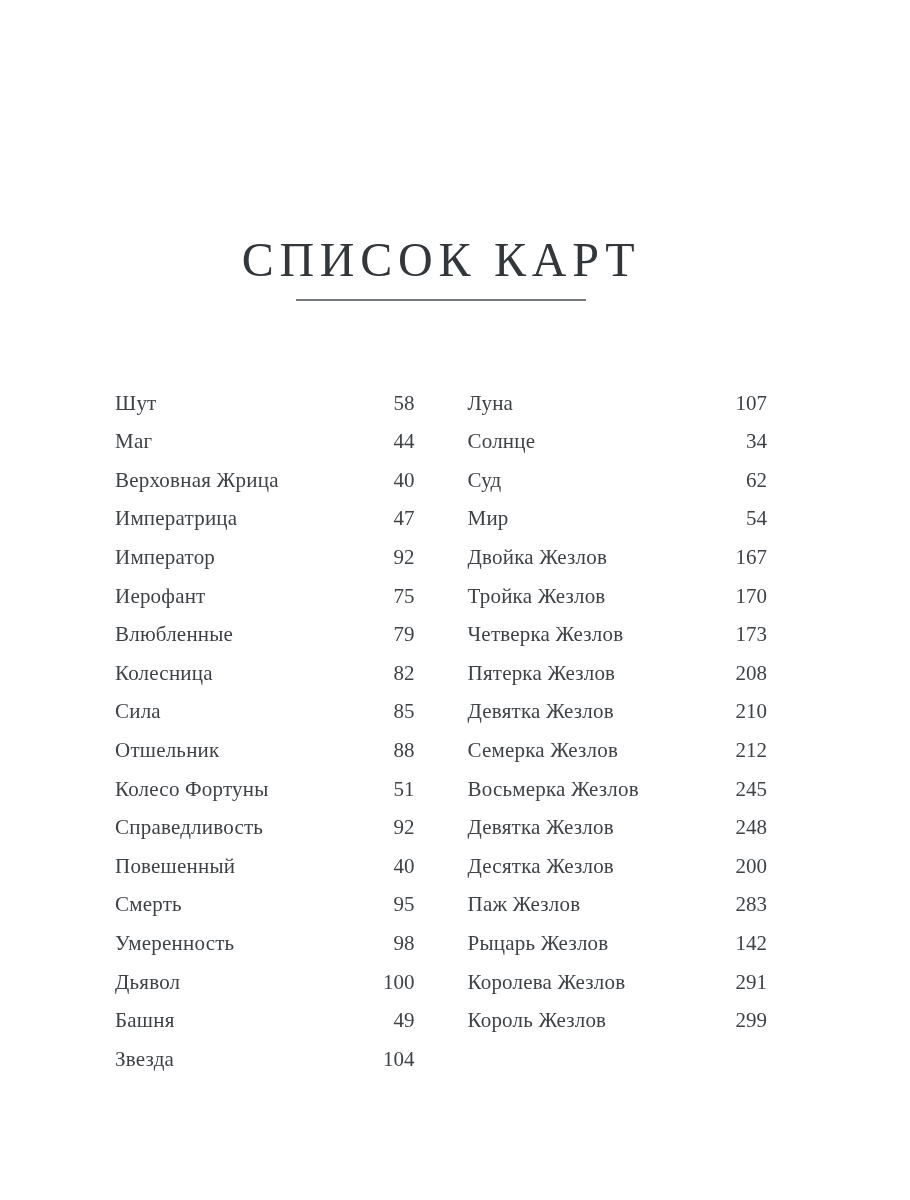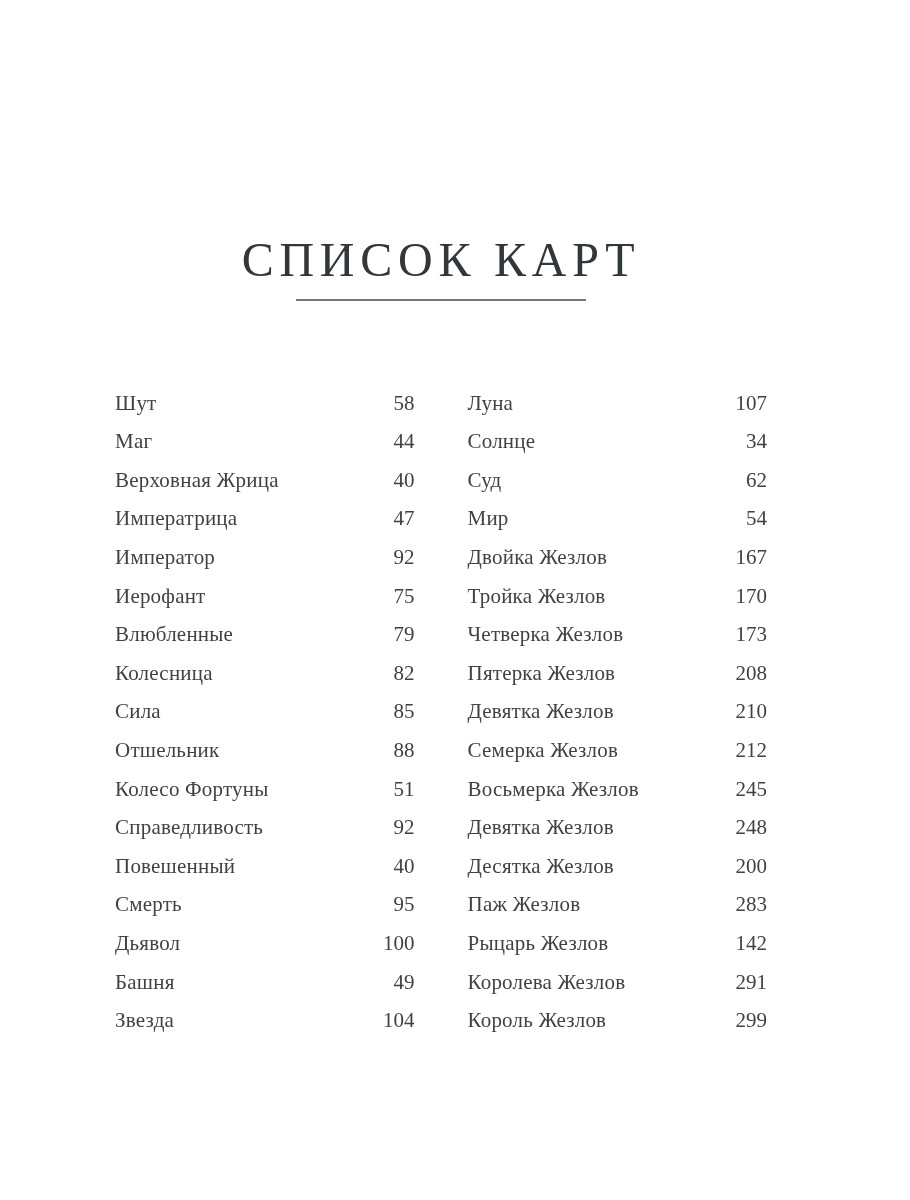--- a/index.html
+++ b/index.html
@@ -119,20 +119,24 @@
           </div>
           <div class="row">
             <span class="card-name">Повешенный</span>
             <span class="card-page">40</span>
           </div>
           <div class="row">
             <span class="card-name">Смерть</span>
             <span class="card-page">95</span>
           </div>
           <div class="row">
+            <span class="card-name">Умеренность</span>
+            <span class="card-page">98</span>
+          </div>
+          <div class="row">
             <span class="card-name">Дьявол</span>
             <span class="card-page">100</span>
           </div>
           <div class="row">
             <span class="card-name">Башня</span>
             <span class="card-page">49</span>
           </div>
           <div class="row">
             <span class="card-name">Звезда</span>
             <span class="card-page">104</span>

